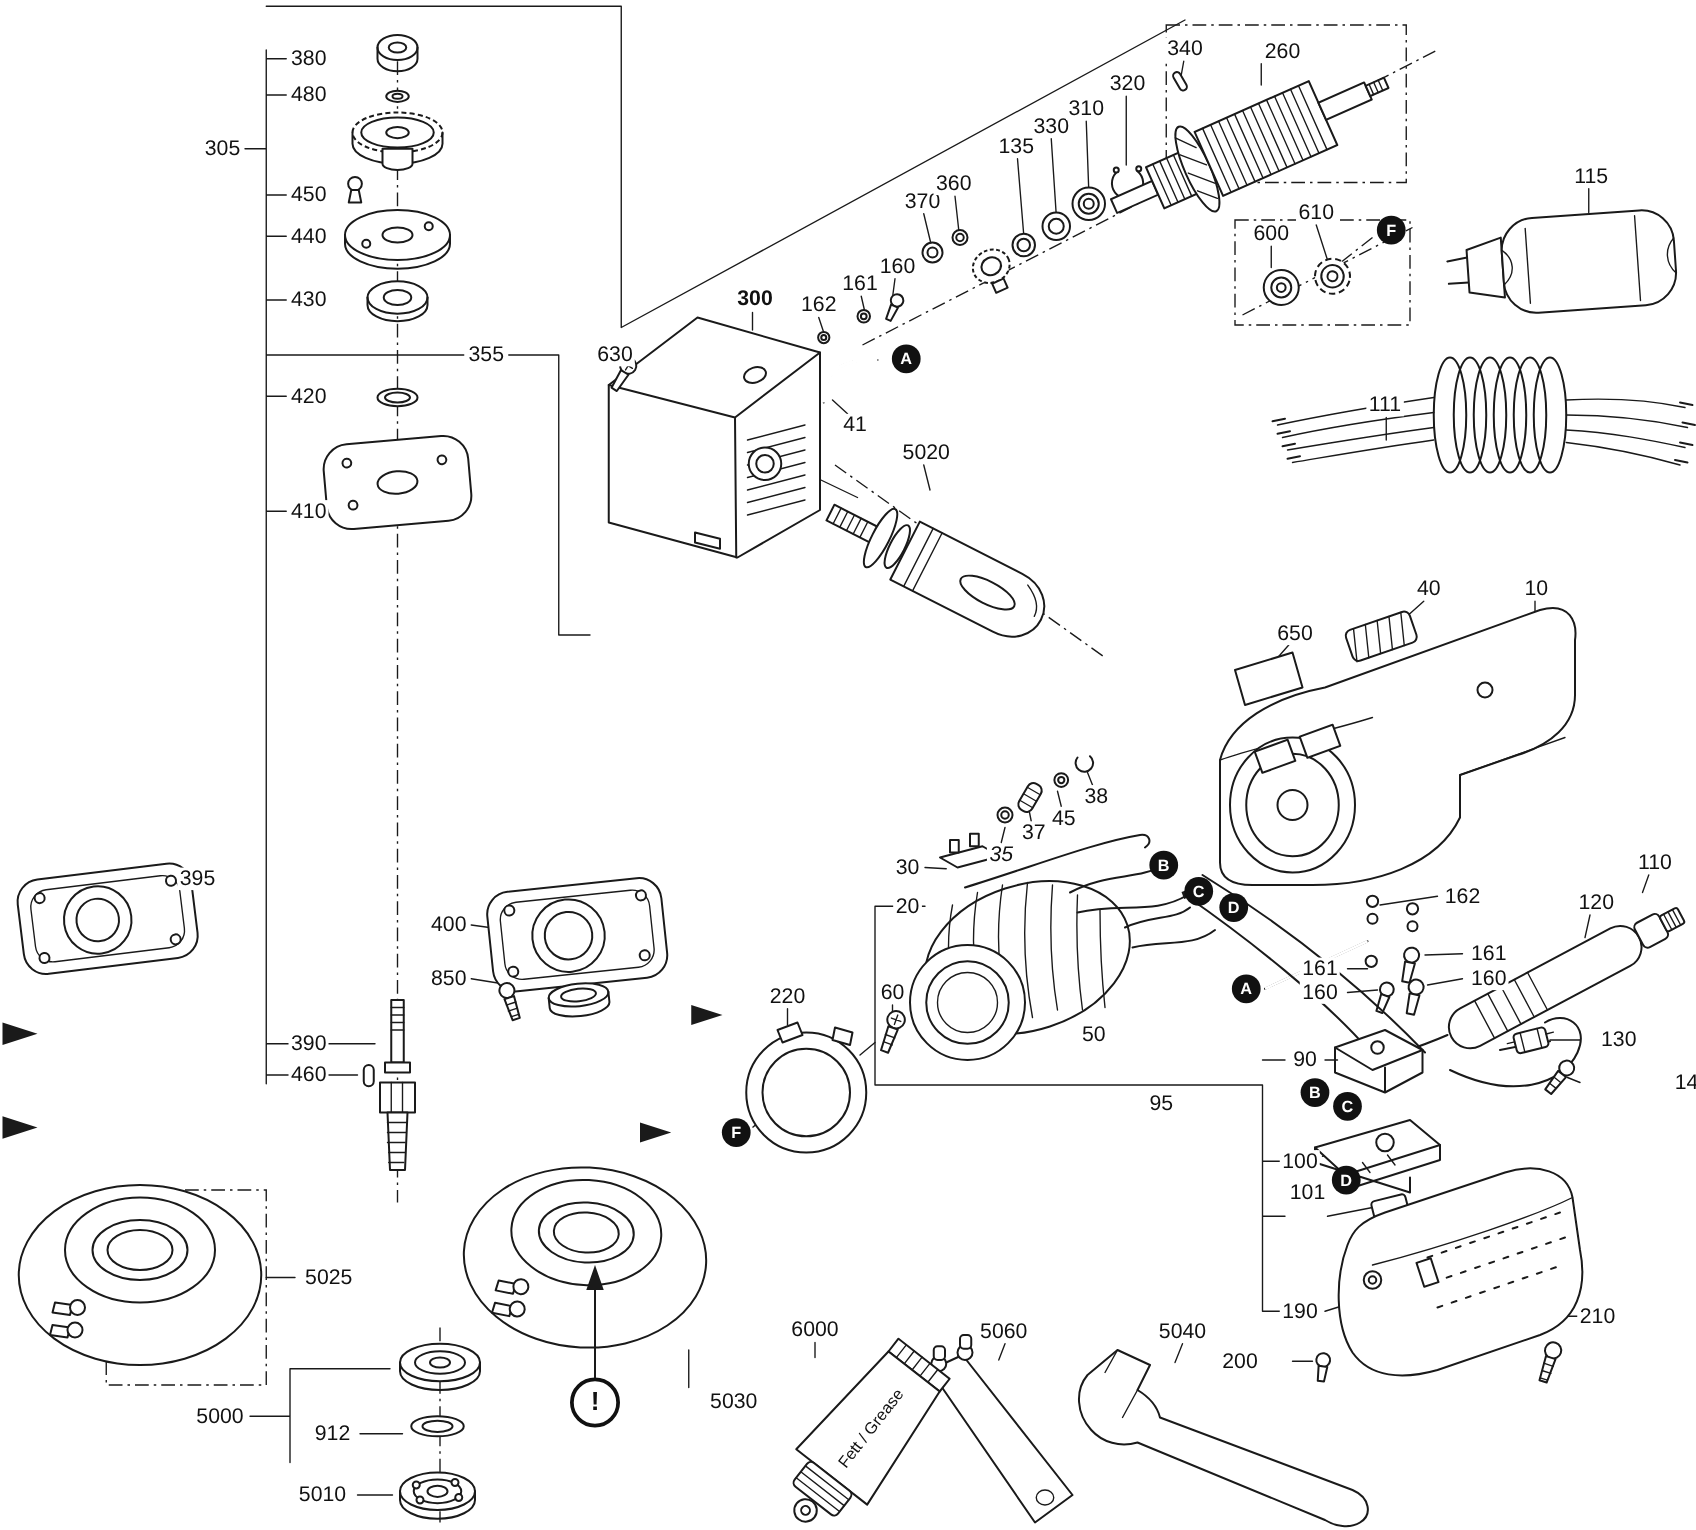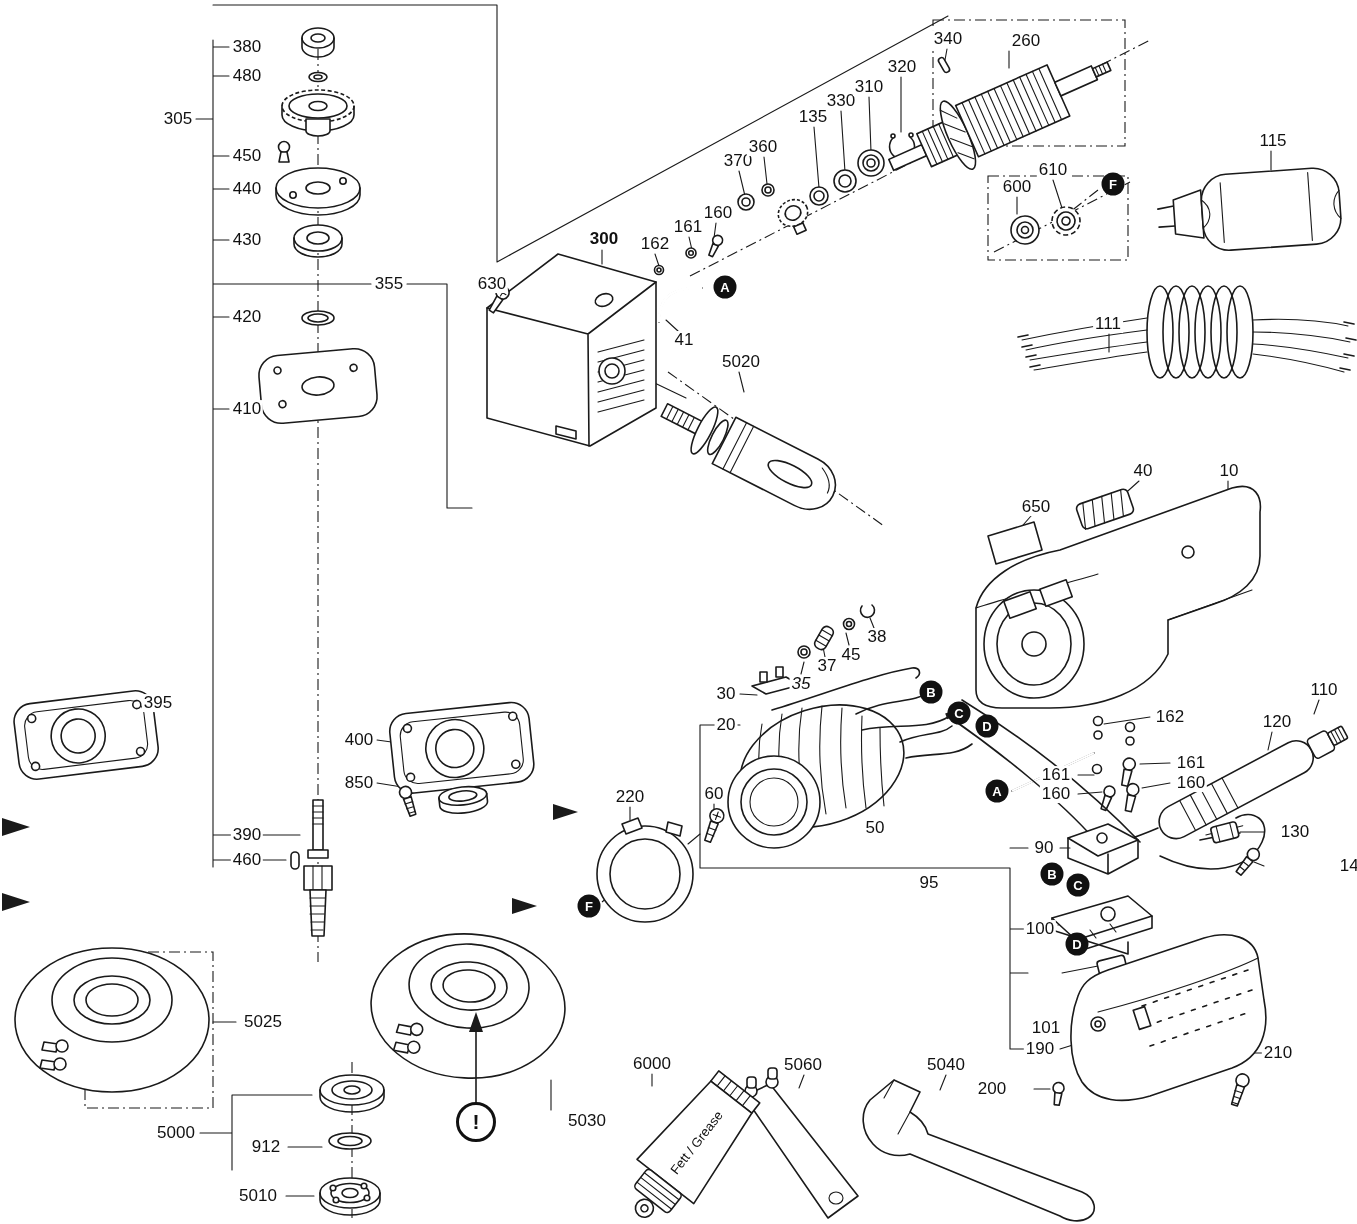--- a/index.html
+++ b/index.html
@@ -475,21 +475,21 @@
       <div class="part-label" style="left: 1056px; top: 775px;">161</div>
       <div class="part-label" style="left: 1056px; top: 794px;">160</div>
       <div class="part-label" style="left: 1295px; top: 832px;">130</div>
       <div class="part-label" style="left: 1354px; top: 866px;">140</div>
       <div class="part-label" style="left: 714px; top: 794px;">60</div>
       <div class="part-label" style="left: 630px; top: 797px;">220</div>
       <div class="part-label" style="left: 875px; top: 828px;">50</div>
       <div class="part-label" style="left: 929px; top: 883px;">95</div>
       <div class="part-label" style="left: 1044px; top: 848px;">90</div>
       <div class="part-label" style="left: 1040px; top: 929px;">100</div>
-      <div class="part-label" style="left: 1046px; top: 1028px;">101</div>
+      <div class="part-label" style="left: 1046px; top: 954px;">101</div>
       <div class="part-label" style="left: 1040px; top: 1049px;">190</div>
       <div class="part-label" style="left: 1278px; top: 1053px;">210</div>
       <div class="part-label" style="left: 992px; top: 1089px;">200</div>
       <div class="part-label" style="left: 652px; top: 1064px;">6000</div>
       <div class="part-label" style="left: 803px; top: 1065px;">5060</div>
       <div class="part-label" style="left: 946px; top: 1065px;">5040</div>
     </div>
 <div id="badges">
       <div class="callout-badge" style="left: 725px; top: 287px;">A</div>
       <div class="callout-badge" style="left: 1113px; top: 184px;">F</div>

